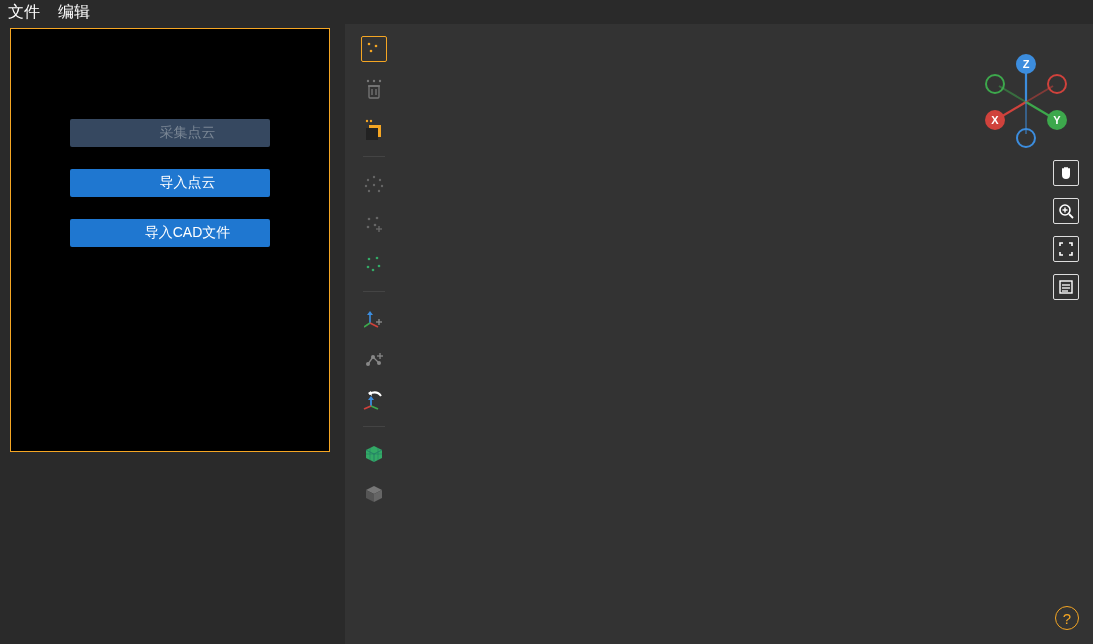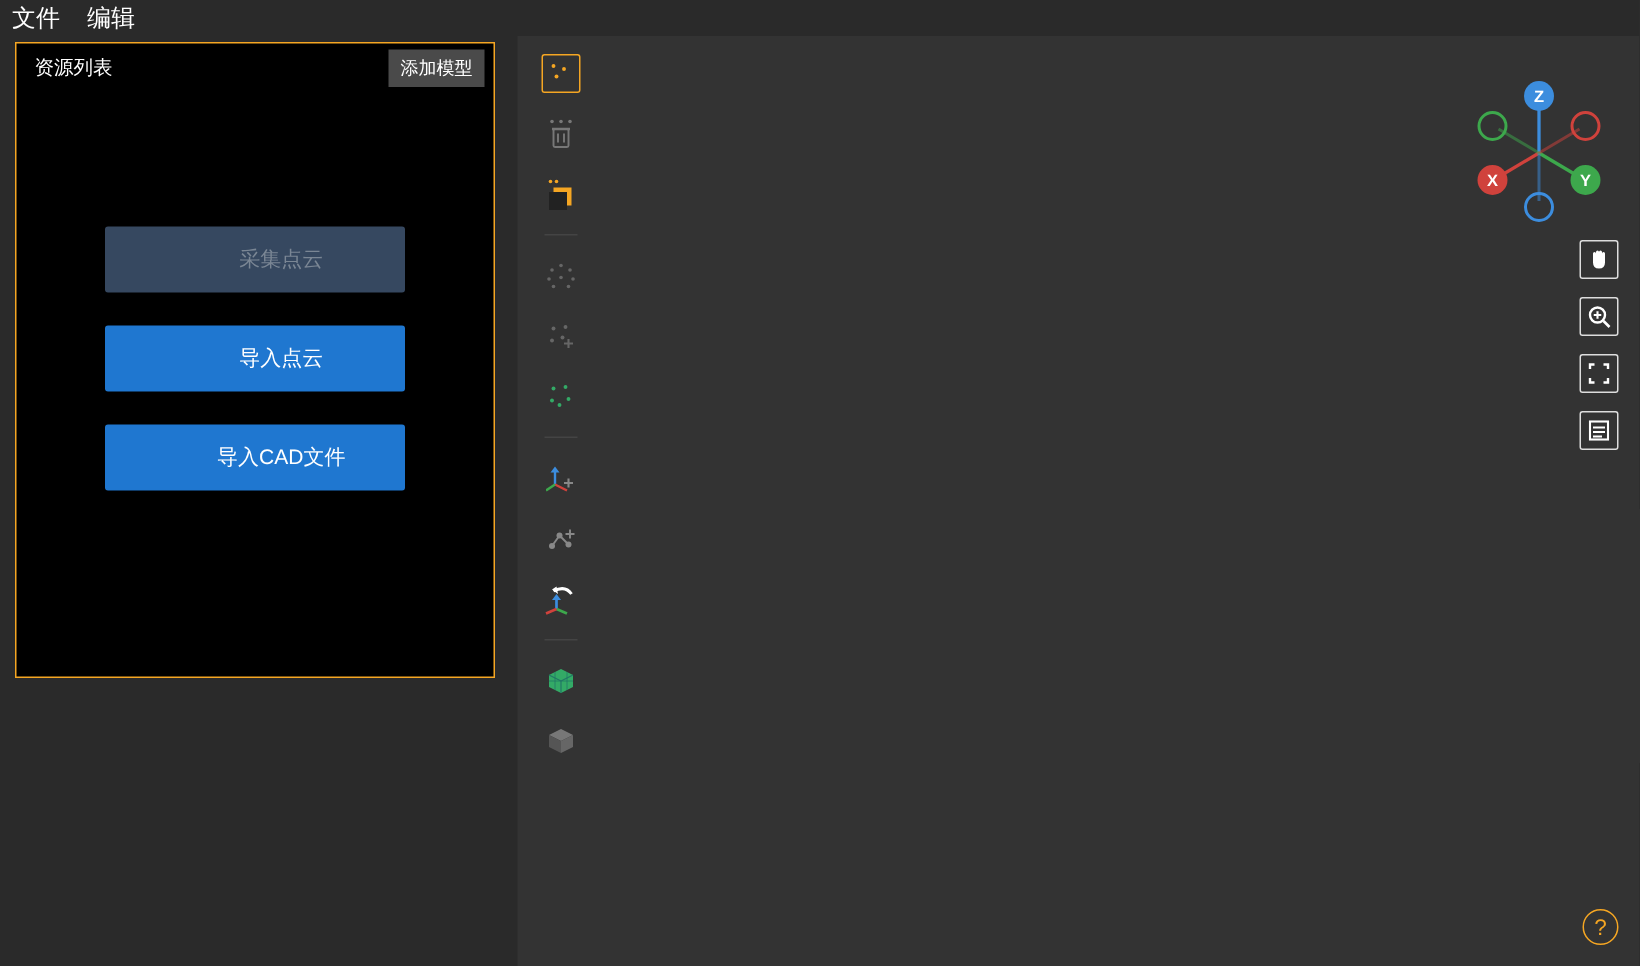--- a/index.html
+++ b/index.html
@@ -53,21 +53,21 @@
     }
     .panel-body {
       display: flex;
       flex-direction: column;
       align-items: center;
       gap: 22px;
       margin-top: 90px;
     }
     .big-btn {
       width: 200px;
-      height: 44px;
+      height: 28px;
       border: none;
       font-size: 14px;
       color: #fff;
       cursor: pointer;
       border-radius: 2px;
       padding-left: 35px;
     }
     .big-btn.disabled {
       background: #364860;
       color: #7a8694;
@@ -162,24 +162,20 @@
   </style>
 </head>
 <body>
 
 <div class="menubar">
   <span class="menu-item">文件</span>
   <span class="menu-item">编辑</span>
 </div>
 
 <div class="left-panel">
-  <div class="panel-header">
-    <span>资源列表</span>
-    <button class="add-model-btn">添加模型</button>
-  </div>
   <div class="panel-body">
     <button class="big-btn disabled">采集点云</button>
     <button class="big-btn blue">导入点云</button>
     <button class="big-btn blue">导入CAD文件</button>
   </div>
 </div>
 
 <div class="viewport">
 
   <div class="vtoolbar">

